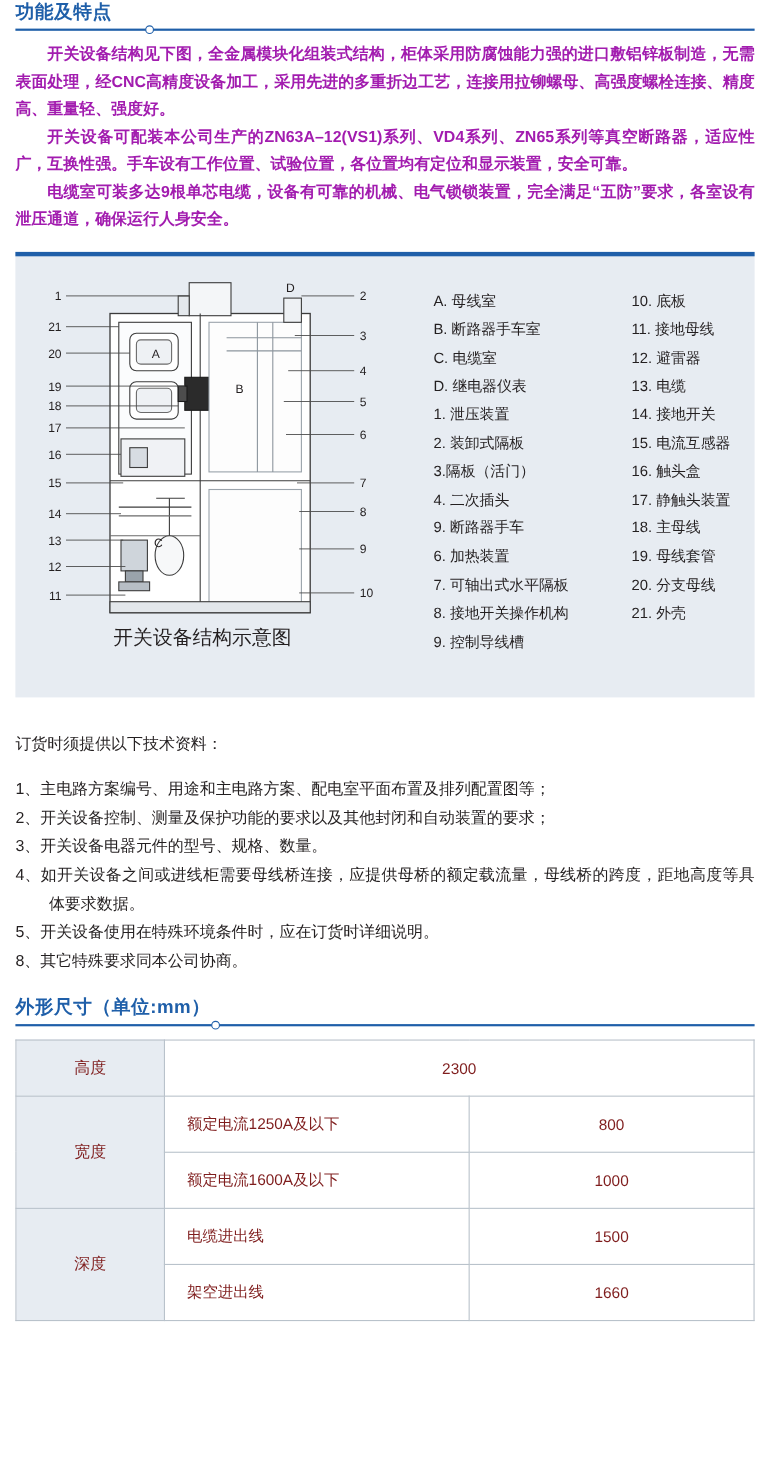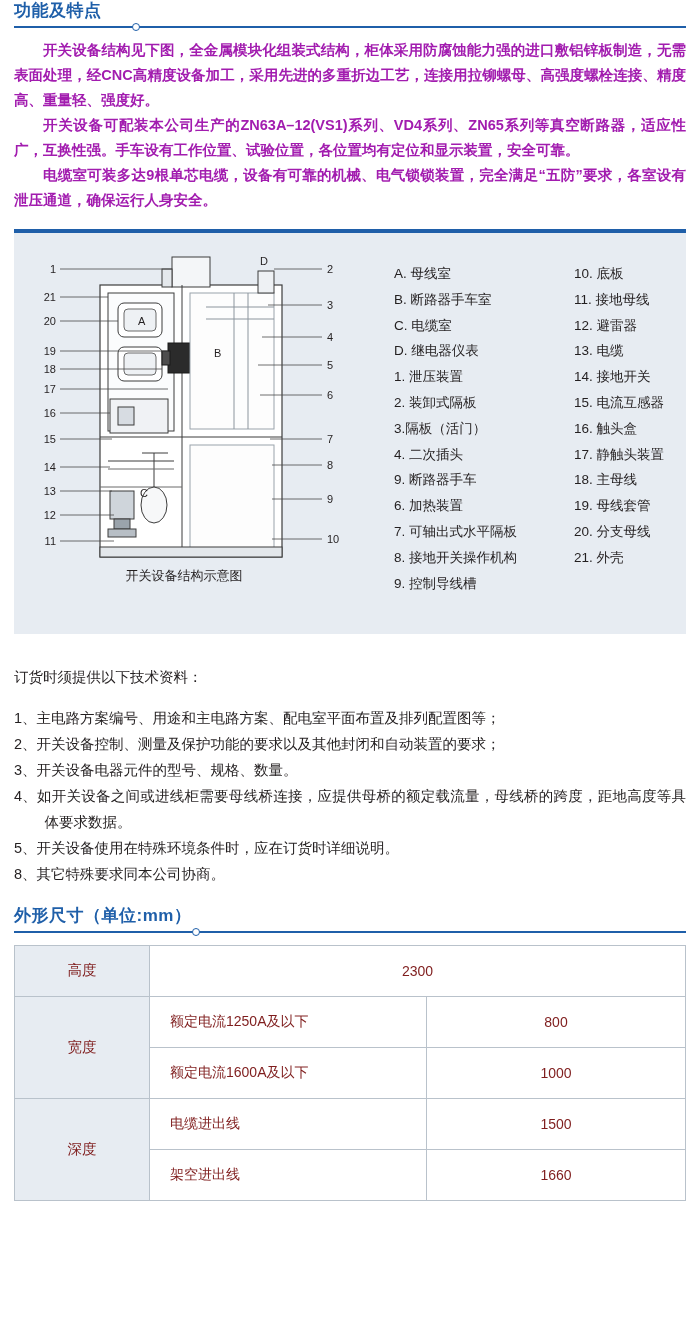--- a/index.html
+++ b/index.html
@@ -87,21 +87,21 @@
     top: 14px;
     width: 340px;
     height: 380px;
   }
   .diagram-caption {
     position: absolute;
     left: 0;
     top: 334px;
     width: 340px;
     text-align: center;
-    font-size: 13px;
+    font-size: 18px;
     color: #231f20;
   }
   .legend {
     position: absolute;
     left: 380px;
     top: 28px;
     width: 300px;
     font-size: 13.5px;
     line-height: 25.8px;
     color: #231f20;

